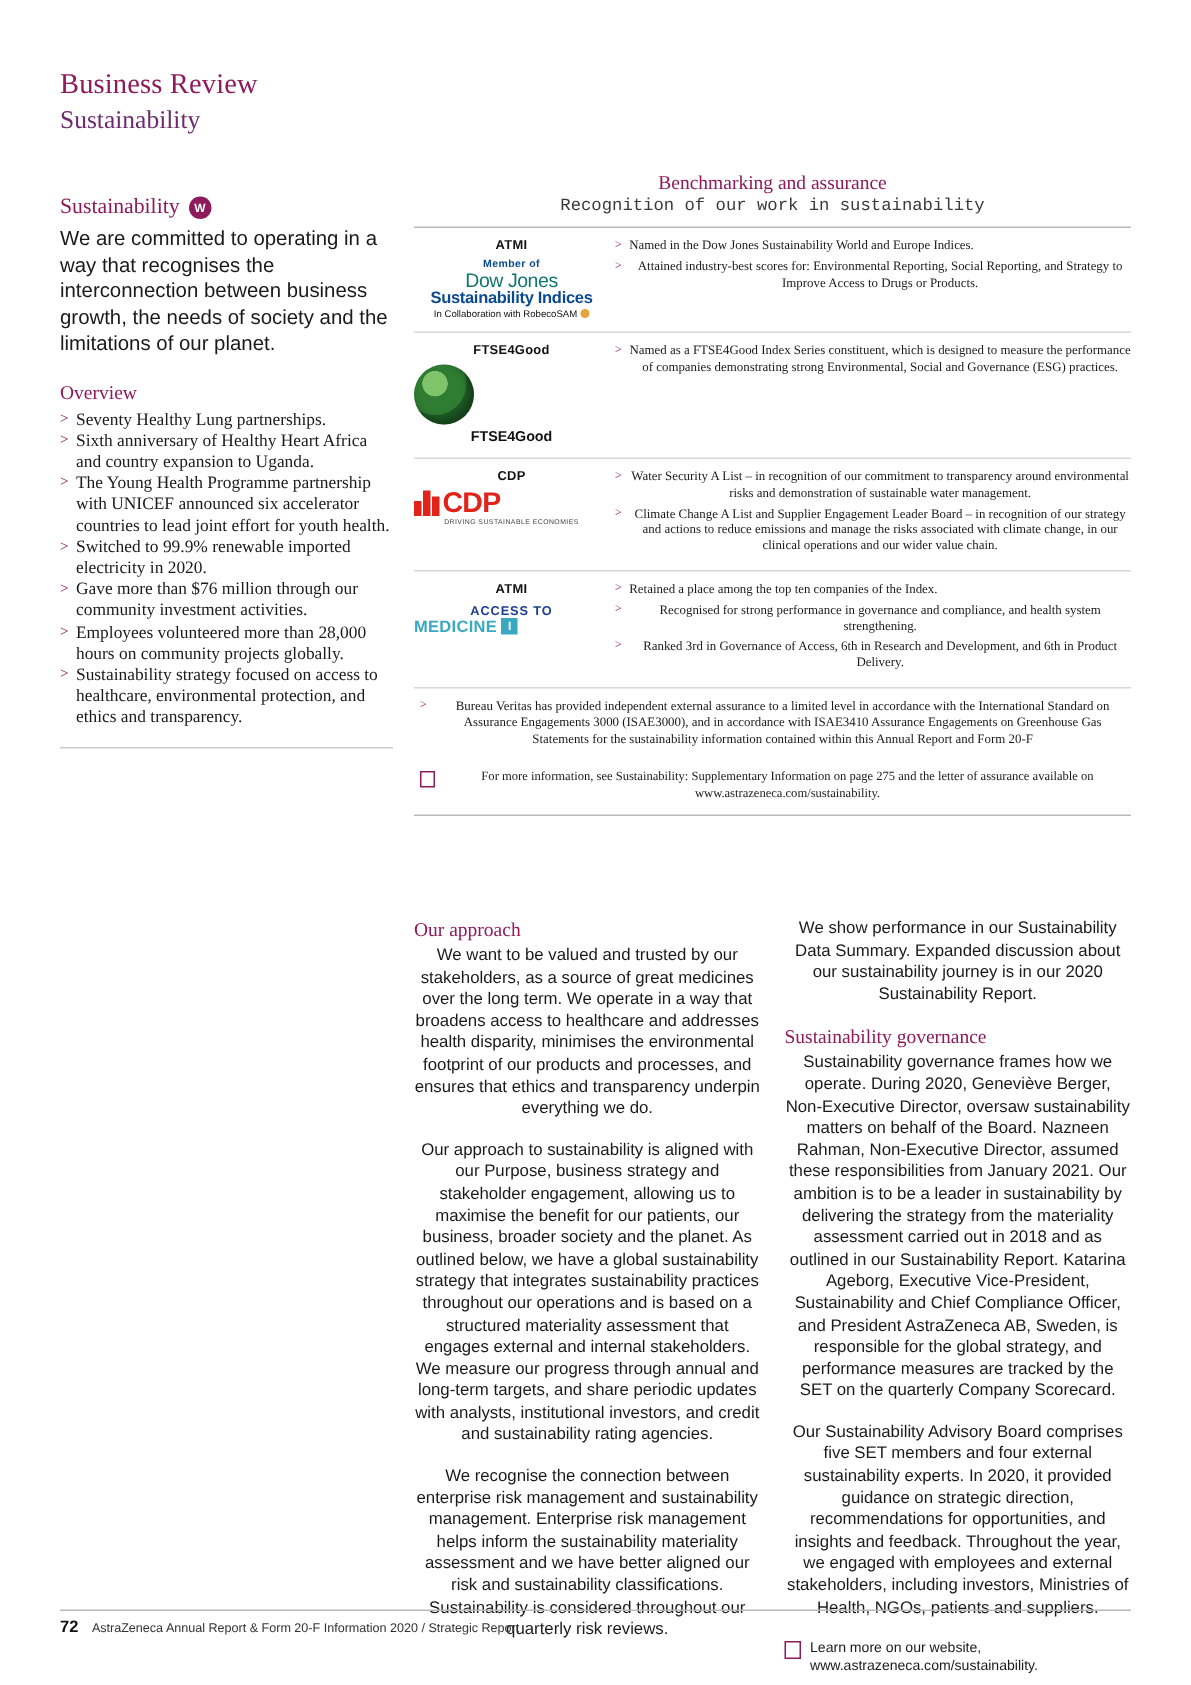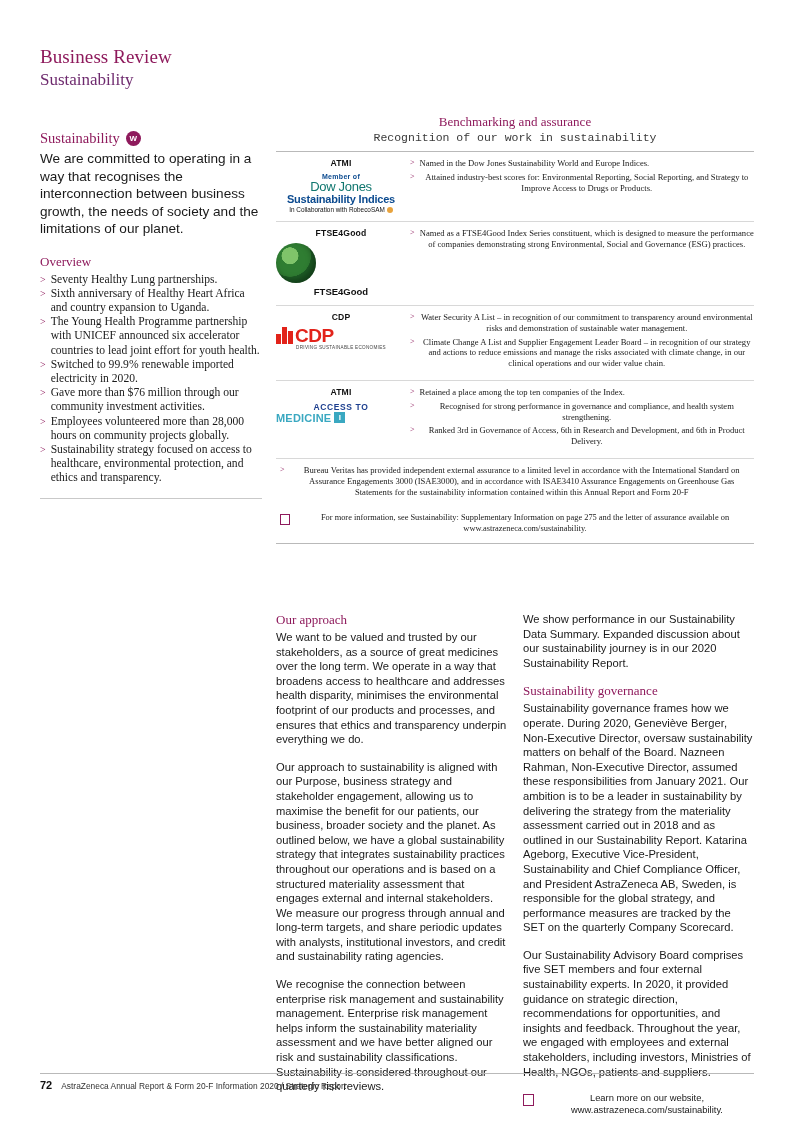--- a/index.html
+++ b/index.html
@@ -83,23 +83,23 @@
     position:relative;}
   .bv-seal:after{content:"";position:absolute;inset:6px;border-radius:50%;border:1px solid #444;background:#fff;}
   .bv-word{margin-top:3px;font-family:"Liberation Sans",sans-serif;font-size:6.5px;font-weight:bold;color:#fff;background:#222;padding:1px 3px;letter-spacing:1px;display:inline-block;}
   .bv-word2{font-family:"Liberation Sans",sans-serif;font-size:6.5px;font-weight:bold;color:#fff;background:#222;padding:1px 3px;letter-spacing:1px;display:inline-block;margin-top:1px;}
 
   
   .prose{position:absolute;left:276px;top:612px;width:478px;display:flex;gap:16px;}
   .pcol{width:231px;}
   .p-head{font-family:"Liberation Serif",serif;font-size:13px;color:#8e1a5c;margin-bottom:2px;}
   .p-head2{font-family:"Liberation Serif",serif;font-size:13px;color:#8e1a5c;margin:14px 0 2px 0;}
-  .p-tx{font-family:"Liberation Sans",sans-serif;font-size:11.2px;line-height:14.6px;color:#1a1a1a;margin:0 0 13px 0;}
+  .p-tx{font-family:"Liberation Sans",sans-serif;font-size:11.2px;line-height:14.6px;color:#1a1a1a;margin:0 0 13px 0;text-align:center;}
   .p-tx:last-child{margin-bottom:0;}
-  .learn{display:flex;gap:6px;margin-top:4px;align-items:flex-start;text-align:center;}
+  .learn{display:flex;gap:6px;margin-top:4px;align-items:flex-start;}
   .learn-box{width:9px;height:10px;border:1px solid #8e1a5c;flex:0 0 9px;margin-top:2px;}
   .learn-tx{font-family:"Liberation Sans",sans-serif;font-size:9.4px;line-height:12px;color:#1a1a1a;}
 
   
   .footer{position:absolute;left:40px;right:40px;bottom:32px;border-top:1px solid #b9b9b9;padding-top:5px;display:flex;align-items:baseline;gap:9px;}
   .pg{font-family:"Liberation Sans",sans-serif;font-size:11px;font-weight:bold;color:#111;}
   .fnote{font-family:"Liberation Sans",sans-serif;font-size:8.4px;color:#333;}
 </style>
 </head>
 <body>

